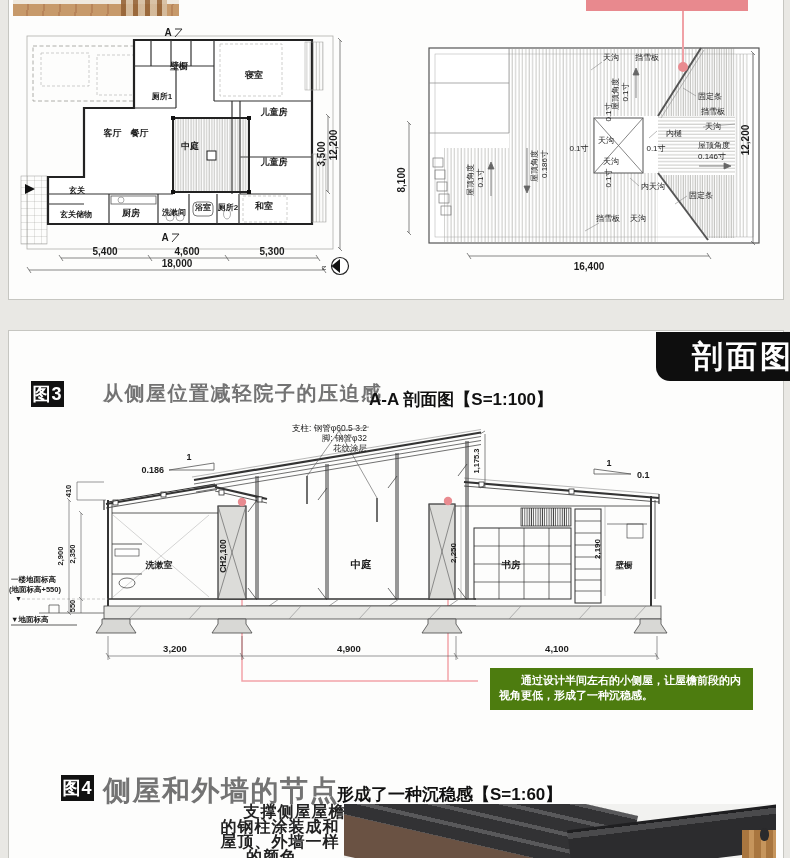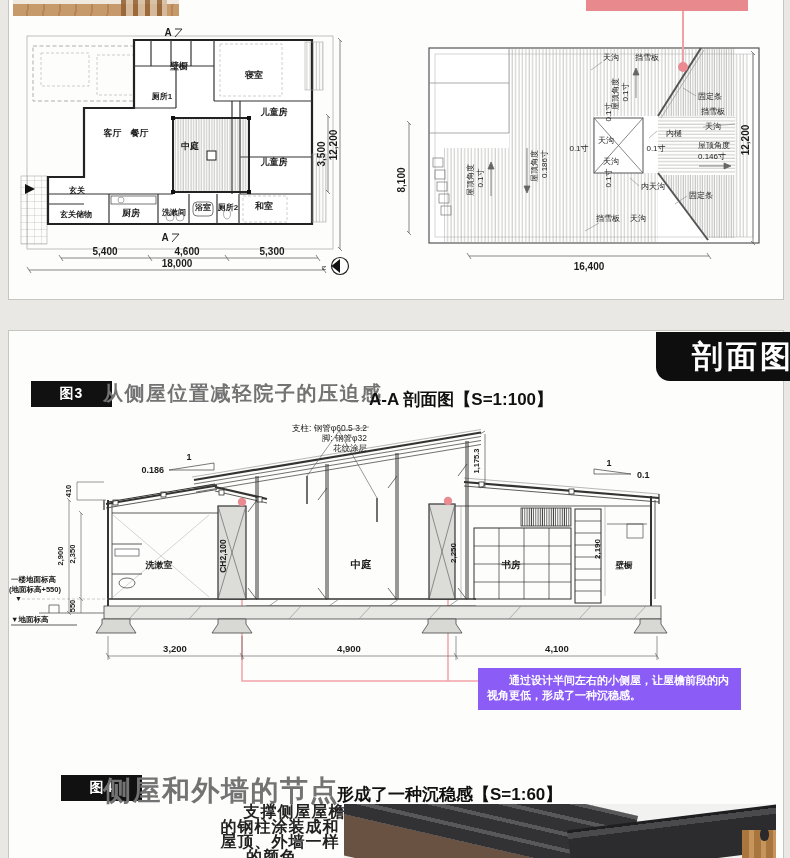--- a/index.html
+++ b/index.html
@@ -20,28 +20,28 @@
      background:repeating-linear-gradient(90deg,rgba(150,100,55,.9) 0 5px,rgba(214,190,160,.9) 5px 12px);}
   
   #top-callout{left:577px;top:0;width:162px;height:13px;background:#e8898e;}
   #top-callout-line{left:673px;top:13px;width:2px;height:55px;background:#f0a1a6;}
   #top-callout-dot{left:669px;top:64px;width:10px;height:10px;border-radius:50%;background:#e98b90;}
   
   #corner-tab{position:absolute;left:656px;top:332px;width:134px;height:49px;background:#0e0e0e;
      border-radius:0 0 0 14px;display:flex;align-items:center;justify-content:center;
      color:#fff;font-size:31px;font-weight:bold;letter-spacing:3px;padding-left:20px;}
   
-  .fig-tag{position:absolute;width:81px;height:26px;background:#111;color:#fff;
-     display:flex;align-items:center;justify-content:center;font-size:14px;font-weight:bold;letter-spacing:1px;}
+  .fig-tag{position:absolute;width:33px;height:26px;background:#111;color:#fff;
+     display:flex;align-items:center;justify-content:center;font-size:18px;font-weight:bold;letter-spacing:1px;}
   .fig-title{position:absolute;color:#737373;font-size:20px;font-weight:bold;letter-spacing:1.5px;white-space:nowrap;}
   .fig-scale{position:absolute;color:#111;font-size:17px;font-weight:bold;white-space:nowrap;}
   #fig3-tag{left:22px;top:50px;} #fig3-title{left:94px;top:49px;} #fig3-scale{left:360px;top:57px;}
   #fig4-tag{left:22px;top:444px;margin-left:30px;} #fig4-title{left:94px;top:441px;font-size:28px;} #fig4-scale{left:328px;top:452px;}
   
-  #callout3{left:469px;top:337px;width:245px;height:32px;background:#8b5cf6;color:#fff;
+  #callout3{left:481px;top:337px;width:245px;height:32px;background:#4d7c0f;color:#fff;
      font-size:11px;font-weight:bold;line-height:15px;padding:5px 9px;text-indent:2em;z-index:5;}
   
   #fig4-caption{left:205px;top:473px;width:132px;color:#222;font-size:16px;font-weight:bold;
      line-height:15px;text-indent:1.8em;letter-spacing:1px;text-align:center;}
   
   #photo-bottom{left:335px;top:473px;width:432px;height:67px;background:#f2f2f0;overflow:hidden;}
   #photo-bottom .roofL{position:absolute;left:-40px;top:-26px;width:330px;height:74px;transform:rotate(13deg);
      background:repeating-linear-gradient(180deg,#58585a 0 4px,#323234 4px 16px);}
   #photo-bottom .roofL2{position:absolute;left:-10px;top:34px;width:220px;height:40px;transform:rotate(13deg);
      background:#6a5243;}

